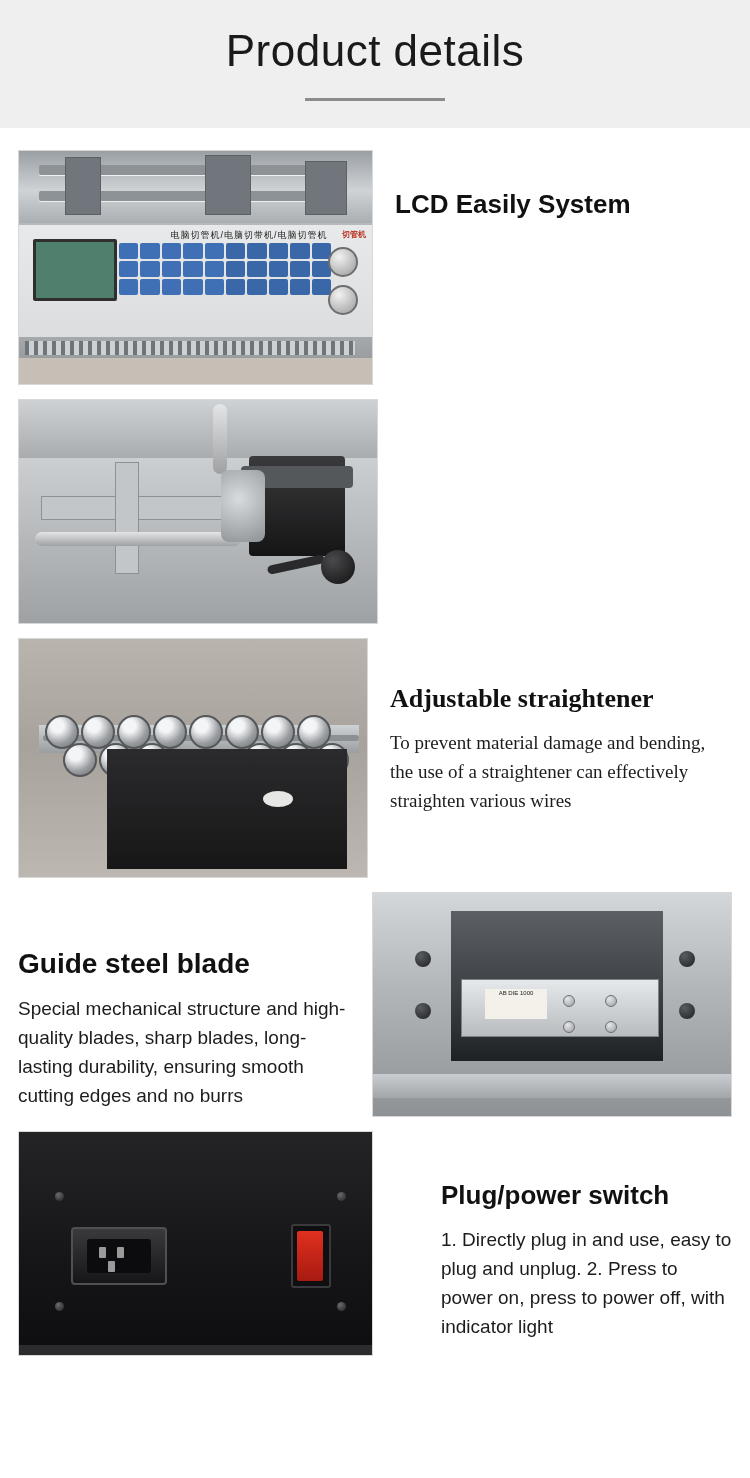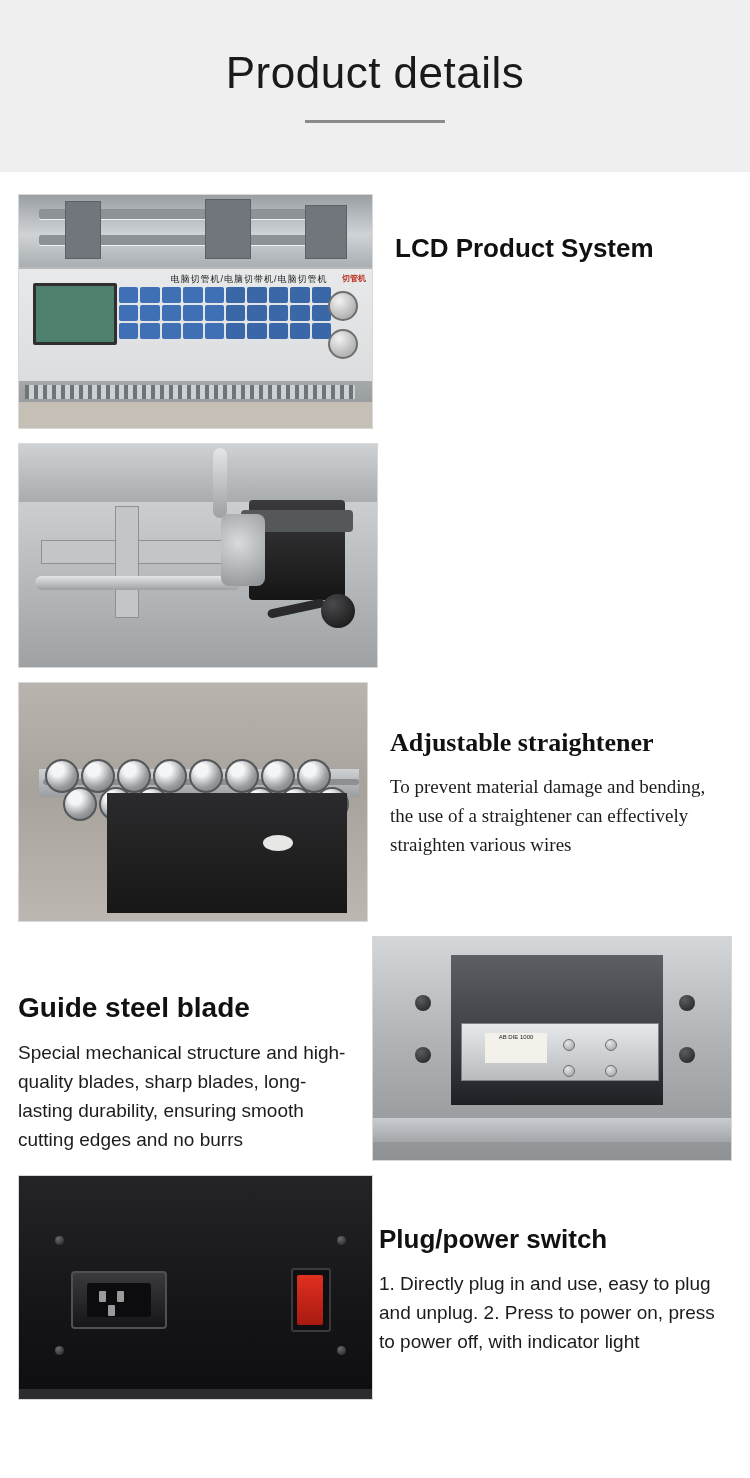--- a/index.html
+++ b/index.html
@@ -12,21 +12,21 @@
     height: 1478px;
     font-family: "Liberation Sans", sans-serif;
     color: #111111;
     overflow: hidden;
     position: relative;
   }
 
   
   .header {
     width: 750px;
-    height: 172px;
+    height: 128px;
     background: #efefef;
     display: flex;
     flex-direction: column;
     align-items: center;
     justify-content: center;
     box-sizing: border-box;
   }
   .header-title {
     font-size: 44px;
     font-weight: 400;
@@ -251,21 +251,21 @@
       <div class="key alt"></div>
     </div>
     <div class="knob" style="right:14px; top:96px;"></div>
     <div class="knob" style="right:14px; top:134px;"></div>
     <div class="badge">切管机</div>
     <div class="base"></div>
     <div class="teeth"></div>
     <div class="floor"></div>
   </div>
   <div class="txt" style="padding-left:22px; padding-top:40px;">
-    <h3 class="title">LCD Product System</h3>
+    <h3 class="title">LCD Easily System</h3>
   </div>
 </div>
 
 <div class="section" style="padding-top:14px;">
   <div class="photo p2">
     <div class="bgtop"></div>
     <div class="plate"></div>
     <div class="bar" style="left:22px; top:96px; width:230px; height:22px;"></div>
     <div class="bar" style="left:96px; top:62px; width:22px; height:110px;"></div>
     <div class="rod" style="left:16px; top:132px; width:206px; height:14px;"></div>
@@ -340,17 +340,17 @@
     </div>
     <div class="rocker">
       <div class="rocker-red"></div>
     </div>
     <div class="screwhole" style="left:36px; top:60px;"></div>
     <div class="screwhole" style="left:36px; top:170px;"></div>
     <div class="screwhole" style="right:26px; top:60px;"></div>
     <div class="screwhole" style="right:26px; top:170px;"></div>
     <div class="edge"></div>
   </div>
-  <div class="txt" style="padding-left:6px; padding-top:50px;">
+  <div class="txt" style="padding-left:29px; padding-top:50px;margin-left:39px;">
     <h3 class="title">Plug/power switch</h3>
     <p class="body">1. Directly plug in and use, easy to plug and unplug. 2. Press to power on, press to power off, with indicator light</p>
   </div>
 </div>
 
 </body></html>

